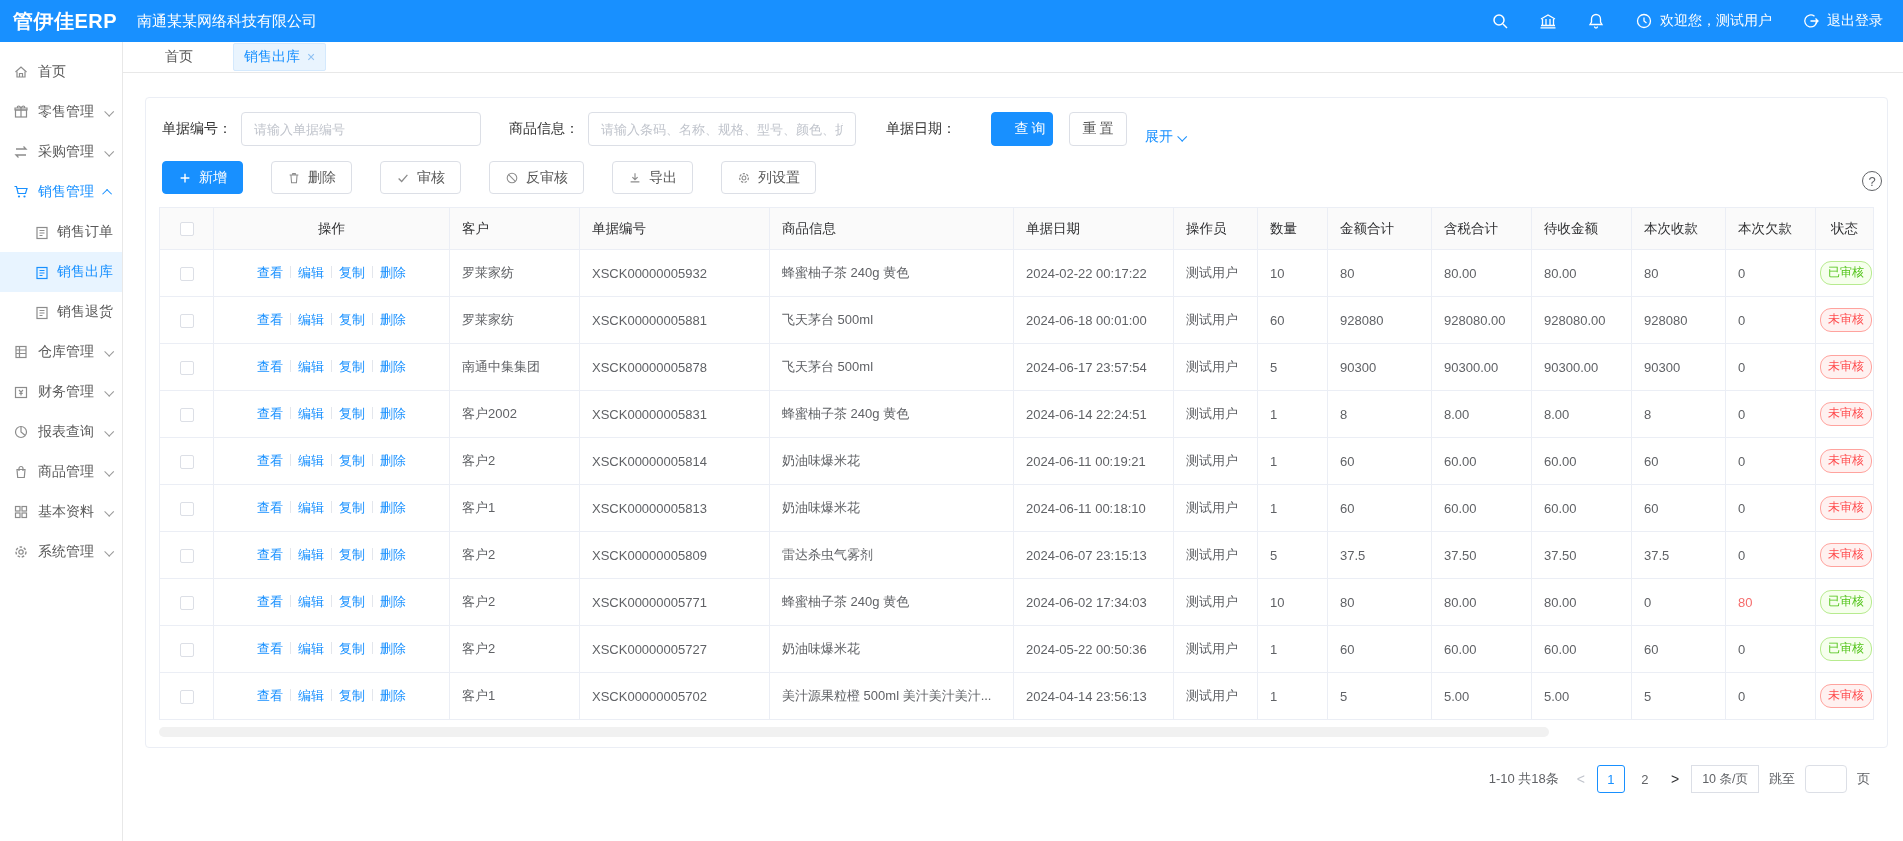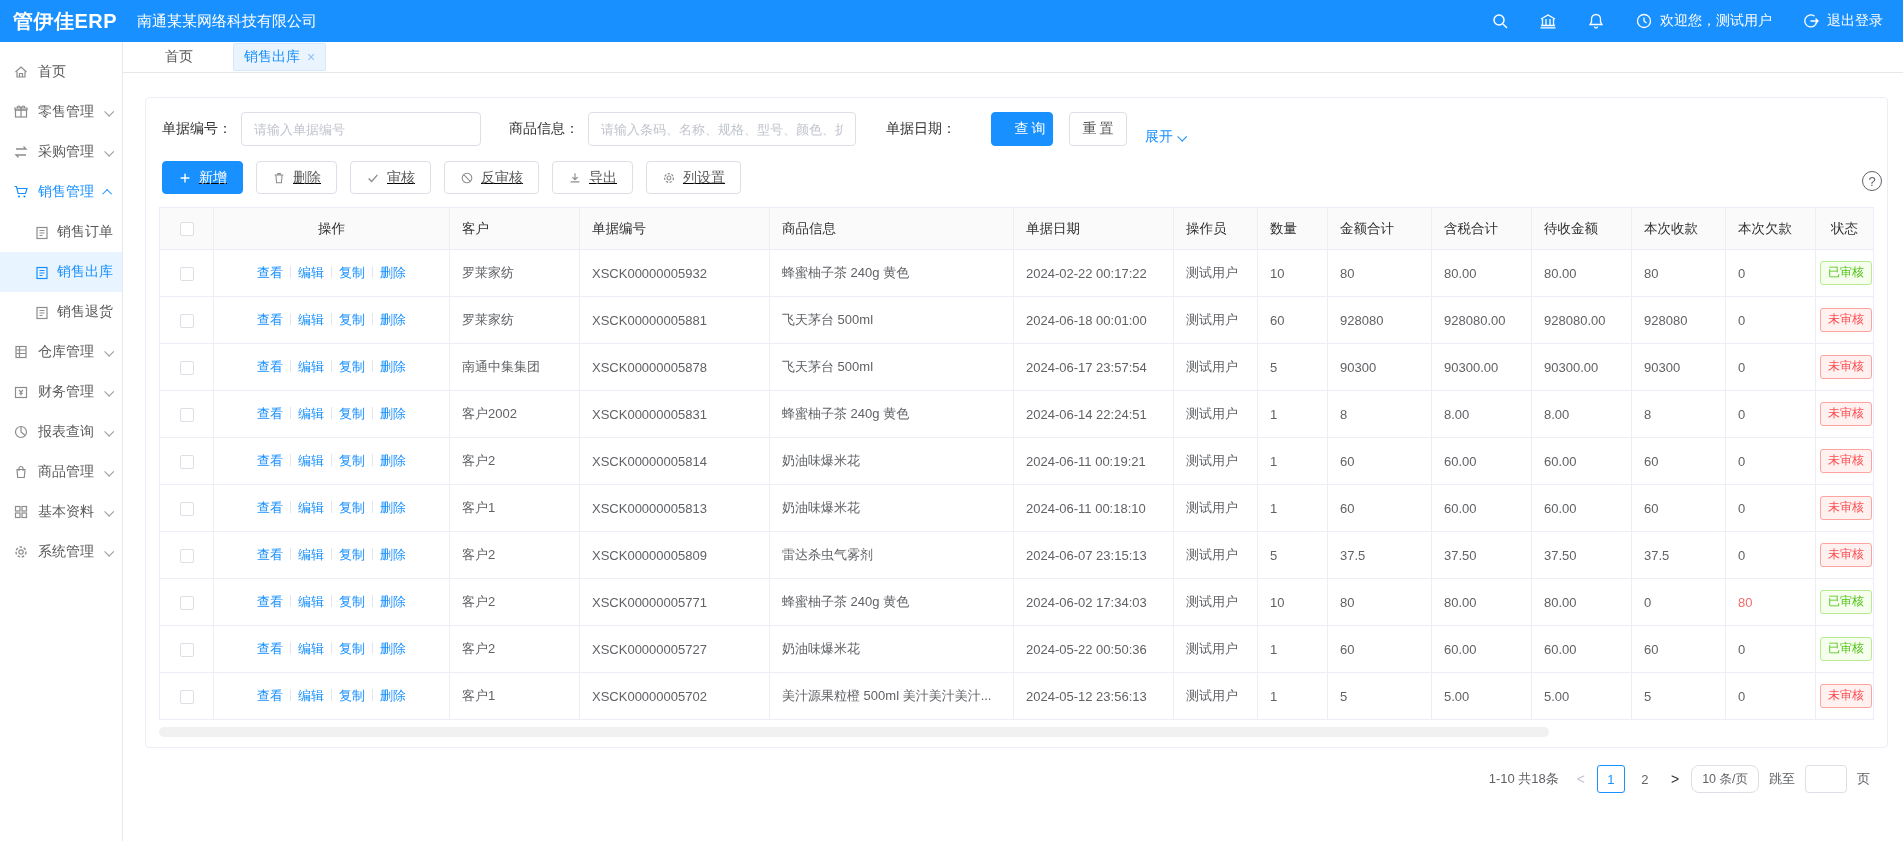--- a/index.html
+++ b/index.html
@@ -50,52 +50,52 @@
   .date-box { width:258px; height:34px; border:1px solid #dcdfe6; border-radius:4px; display:flex; align-items:center; justify-content:space-around; font-size:13px; color:#606266; cursor:pointer; }
   .date-sep { color:#c0c4cc; }
   .btn { height:34px; border-radius:4px; border:1px solid #dcdfe6; background:#fff; color:#595959; font-size:14px; display:inline-flex; align-items:center; justify-content:center; cursor:pointer; font-family:inherit; }
   .btn.primary { background:#1890ff; border-color:#1890ff; color:#fff; }
   .btn-search { width:62px; margin-left:26px; letter-spacing:3px; padding-left:19px; }
   .btn-reset { width:58px; margin-left:16px; letter-spacing:3px; padding-left:3px; }
   .expand-link { margin-left:18px; color:#1890ff; font-size:14px; display:flex; align-items:center; gap:5px; cursor:pointer;margin-top:16px; }
   .chev.blue { border-color:#1890ff; }
 
   
-  .toolbar { display:flex; gap:13px; padding:3px 16px 13px;text-decoration:underline; }
+  .toolbar { display:flex; gap:28px; padding:3px 16px 13px; }
   .tbtn { padding:0 15px; height:33px; gap:7px; }
   .tbtn svg { width:14px; height:14px; color:#8c8c8c; }
   .tbtn.primary svg { color:#fff; }
   .help-btn { position:absolute; top:98px; right:22px; width:20px; height:20px; border:1.5px solid #606266; border-radius:50%; color:#606266; font-size:13px; display:flex; align-items:center; justify-content:center; cursor:pointer; background:#fff; }
 
   
   .table-wrap { margin:0 13px; }
   table { border-collapse:collapse; table-layout:fixed; width:1714px; font-size:13px; }
   th, td { border:1px solid #ebeef5; padding:0 12px; text-align:left; overflow:hidden; white-space:nowrap; text-overflow:ellipsis; }
   th { height:42px; background:#fafafa; color:#303133; font-weight:normal; font-size:13.5px; }
   td { height:47px; color:#606266; }
   th.c, td.c { text-align:center; padding:0 4px; }
   .cb { display:inline-block; width:14px; height:14px; border:1px solid #dcdfe6; border-radius:2px; background:#fff; vertical-align:middle; cursor:pointer; }
   .act-link { color:#1890ff; cursor:pointer; }
   .sep { display:inline-block; width:1px; height:12px; background:#e3e6ec; margin:0 7px; vertical-align:-1px; }
-  .badge { display:inline-block; min-width:44px; padding:3px 7px; border-radius:3px; font-size:12px; line-height:1.3; }
+  .badge { display:inline-block; min-width:44px; padding:3px 7px; border-radius:11px; font-size:12px; line-height:1.3; }
   .badge.approved { color:#52c41a; background:#f6ffed; border:1px solid #b7eb8f; }
   .badge.unapproved { color:#ff4d4f; background:#fff1f0; border:1px solid #ffa39e; }
   td .red { color:#f56c6c; }
 
   .hscroll { height:10px; background:#f1f1f1; border-radius:5px; margin:7px 13px 10px; width:1390px; }
 
   
   .pager { display:flex; align-items:center; justify-content:flex-end; gap:10px; margin-top:17px; padding-right:18px; font-size:13px; color:#606266; }
   .pg-total { margin-right:6px; }
   .pg-arrow { font-size:14px; cursor:pointer; padding:0 2px; }
   .pg-arrow.prev { color:#c0c4cc; }
   .pg-arrow.next { color:#303133; }
   .page { min-width:28px; height:28px; display:inline-flex; align-items:center; justify-content:center; border-radius:3px; cursor:pointer; }
   .page.active { border:1px solid #1890ff; color:#1890ff; }
-  .pg-size { height:28px; border:1px solid #dcdfe6; border-radius:8px; display:inline-flex; align-items:center; padding:0 10px; font-size:12.5px; cursor:pointer; }
+  .pg-size { height:28px; border:1px solid #dcdfe6; border-radius:0; display:inline-flex; align-items:center; padding:0 10px; font-size:12.5px; cursor:pointer; }
   .jump-inp { width:42px; height:28px; border:1px solid #dcdfe6; border-radius:4px; outline:none; padding:0 6px; }
 </style>
 </head>
 <body>
 
 <header class="topbar">
   <div class="logo">管伊佳ERP</div>
   <div class="company">南通某某网络科技有限公司</div>
   <div class="topbar-right">
     <span class="tb-ic">
@@ -534,21 +534,21 @@
     <td>60</td>
     <td><span class="">0</span></td>
     <td class="c"><span class="badge approved">已审核</span></td>
   </tr>
   <tr>
     <td class="c"><span class="cb"></span></td>
     <td class="c"><span class="act-link">查看</span><span class="sep"></span><span class="act-link">编辑</span><span class="sep"></span><span class="act-link">复制</span><span class="sep"></span><span class="act-link">删除</span></td>
     <td>客户1</td>
     <td>XSCK00000005702</td>
     <td>美汁源果粒橙 500ml 美汁美汁美汁...</td>
-    <td>2024-05-12 23:56:13</td>
+    <td>2024-04-14 23:56:13</td>
     <td>测试用户</td>
     <td>1</td>
     <td>5</td>
     <td>5.00</td>
     <td>5.00</td>
     <td>5</td>
     <td><span class="">0</span></td>
     <td class="c"><span class="badge unapproved">未审核</span></td>
   </tr>
               </tbody>

